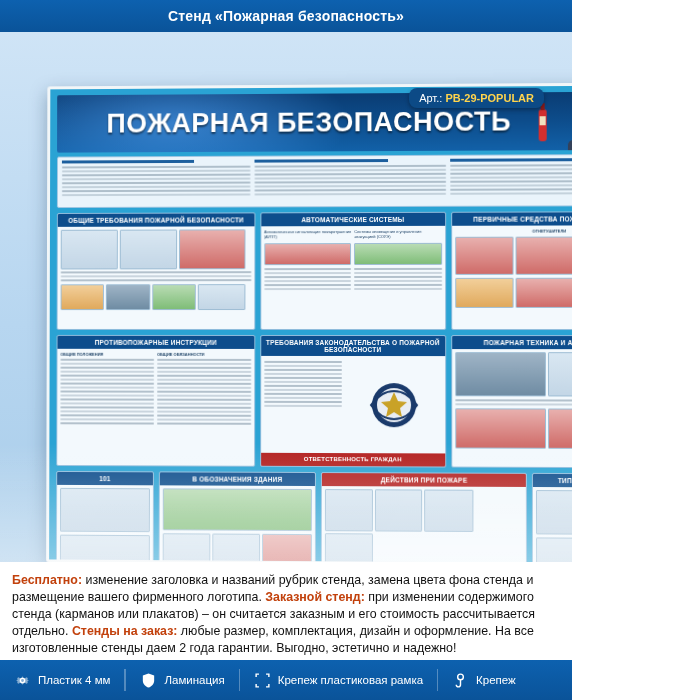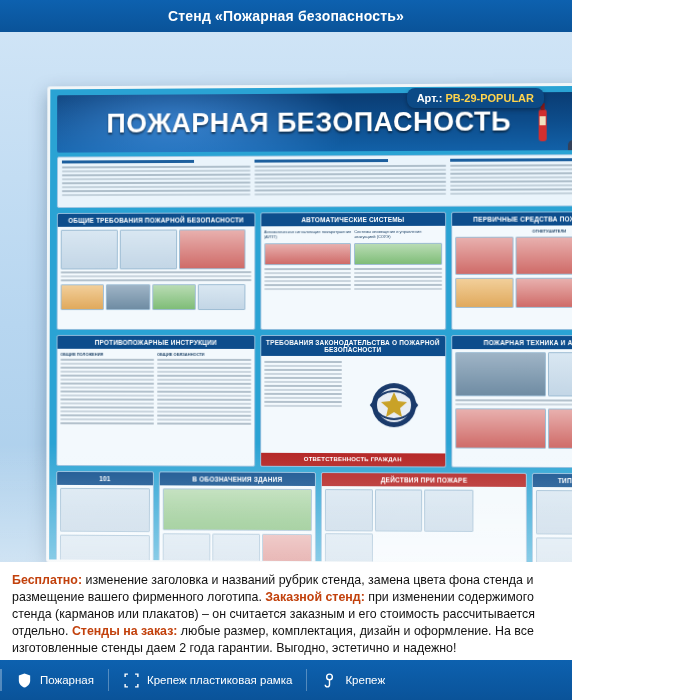--- a/index.html
+++ b/index.html
@@ -87,21 +87,20 @@
     position: absolute;
     right: 28px; top: 56px;
     background: #0c4a86;
     color: #fff;
     border-radius: 8px;
     padding: 4px 10px;
     font-size: 11px;
     z-index: 20;
     box-shadow: 0 2px 4px rgba(0,0,0,.3);
     white-space: nowrap;
-    font-weight: bold;
   }
   .art-badge b { color: #ffd44d; }
 
   
   .intro {
     margin-top: 4px;
     background: #eaf4fb;
     border: 1px solid #9fc6e2;
     border-radius: 2px;
     height: 52px;
@@ -503,29 +502,36 @@
     </div>
 
   </div>
 
   <div class="caption">
     <b>Бесплатно:</b><span> изменение заголовка и названий рубрик стенда, замена цвета фона стенда и размещение вашего фирменного логотипа. </span><b>Заказной стенд:</b><span> при изменении содержимого стенда (карманов или плакатов) – он считается заказным и его стоимость рассчитывается отдельно. </span><b>Стенды на заказ:</b><span> любые размер, комплектация, дизайн и оформление. На все изготовленные стенды даем 2 года гарантии. Выгодно, эстетично и надежно!</span>
   </div>
 
   <div class="footer">
 
+    <div class="fitem">
+      <svg class="ficon" viewBox="0 0 24 24">
+        <path fill="#fff" d="M12 8a4 4 0 100 8 4 4 0 000-8zm0 6a2 2 0 110-4 2 2 0 010 4z"></path>
+        <path fill="#fff" d="M21 12l-2-1.2.4-2.3-2-1.2-1.8 1.5-2.2-.8L12 6l-1.4 2-2.2.8L6.6 7.3l-2 1.2.4 2.3L3 12l2 1.2-.4 2.3 2 1.2 1.8-1.5 2.2.8L12 18l1.4-2 2.2-.8 1.8 1.5 2-1.2-.4-2.3z" opacity=".5"></path>
+      </svg>
+      <span>Пластик 4 мм</span>
+    </div>
     <div class="fsep"></div>
 
     <div class="fsep"></div>
 
     <div class="fitem">
       <svg class="ficon" viewBox="0 0 24 24">
         <path fill="#fff" d="M12 2l8 3v7c0 5-3.6 8.6-8 10-4.4-1.4-8-5-8-10V5l8-3z"></path>
       </svg>
-      <span>Пожарная</span>
+      <span>Ламинация</span>
     </div>
     <div class="fsep"></div>
 
     <div class="fitem">
       <svg class="ficon" viewBox="0 0 24 24">
         <path fill="none" stroke="#fff" stroke-width="2" d="M3 7V3h4M17 3h4v4M21 17v4h-4M7 21H3v-4"></path>
       </svg>
       <span>Крепеж пластиковая рамка</span>
     </div>
     <div class="fsep"></div>

